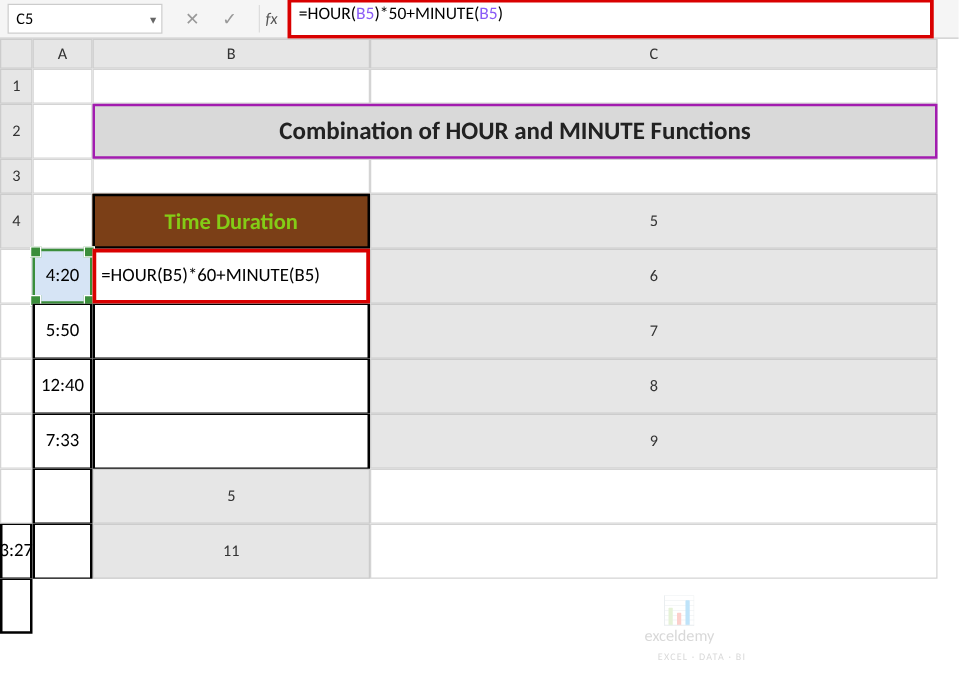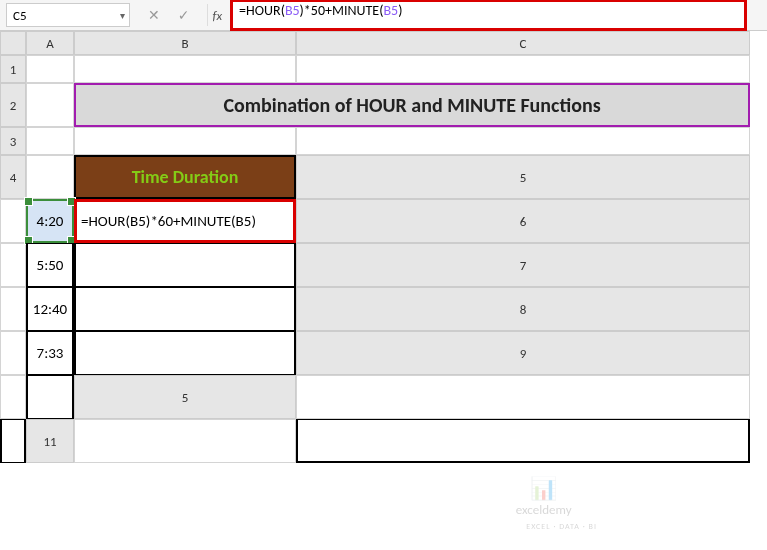--- a/index.html
+++ b/index.html
@@ -244,20 +244,23 @@
       <span>7:33</span>
     </div>
   <div class="cell data-c"></div>
 
   <div class="row-hdr">9</div>
   <div class="empty"></div>
   <div class="cell data-c"></div>
 
   <div class="row-hdr">5</div>
   <div class="empty"></div>
+  <div class="cell data-b">
+      <span>3:27</span>
+    </div>
   <div class="cell data-c"></div>
 
   <div class="row-hdr">11</div>
   <div class="empty"></div>
   <div class="cell data-c" style="border-bottom:2px solid #000"></div>
 </div>
 
 <div class="watermark">
   <span class="wm-icon">📊</span>
   <span>exceldemy</span><br>

